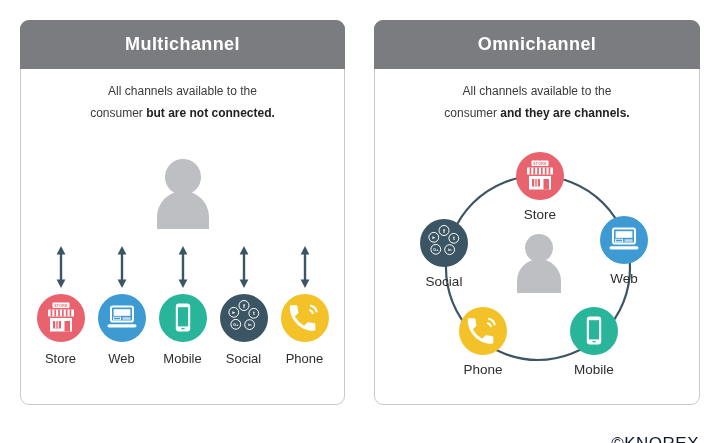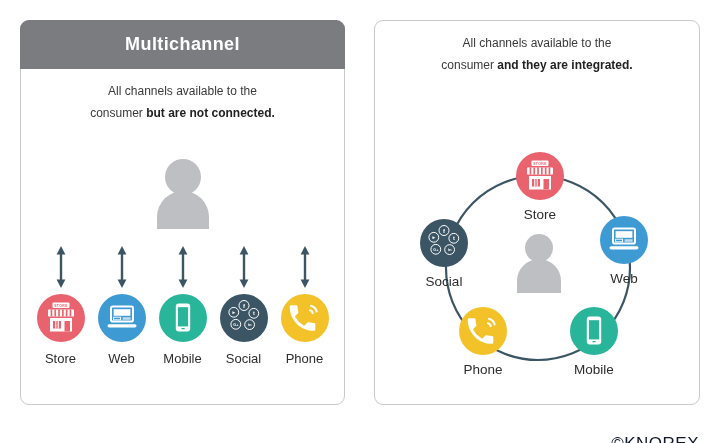--- a/index.html
+++ b/index.html
@@ -213,23 +213,26 @@
       <div class="cell">
         <svg class="ch-icon" viewBox="0 0 48 48" style="color: rgb(242, 194, 40);">
             <use href="#sym-phone"></use>
           </svg>
         <div class="ch-label">Phone</div>
       </div>
     </div>
   </div>
 
   <div class="panel right">
+    <div class="panel-header" style="background: rgb(122, 124, 127);">
+      <span>Omnichannel</span>
+    </div>
     <div class="panel-desc">
       <span>All channels available to the</span><br>
-      <span>consumer </span><b>and they are integrated.</b>
+      <span>consumer </span><b>and they are channels.</b>
     </div>
 
     <div class="oc-diagram">
       <svg class="ring-svg" width="326" height="385" style="color: rgb(59, 85, 100);">
         <circle cx="163" cy="247" r="92" fill="none" stroke="currentColor" stroke-width="2.2"></circle>
       </svg>
 
       <div class="person small oc-person">
         <div class="person-head" style="background: rgb(189, 191, 194);"></div>
         <div class="person-body" style="background: rgb(189, 191, 194);"></div>

